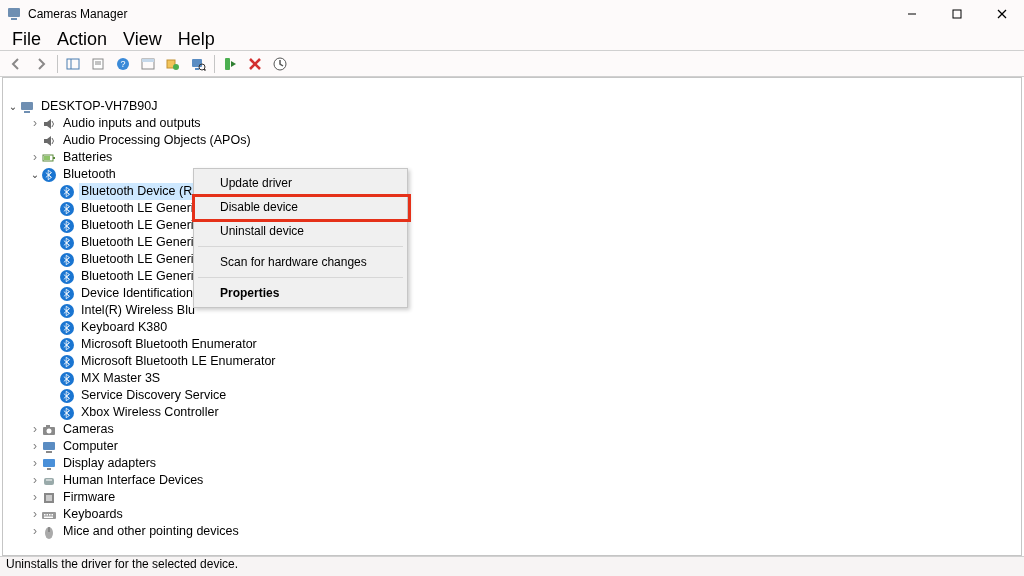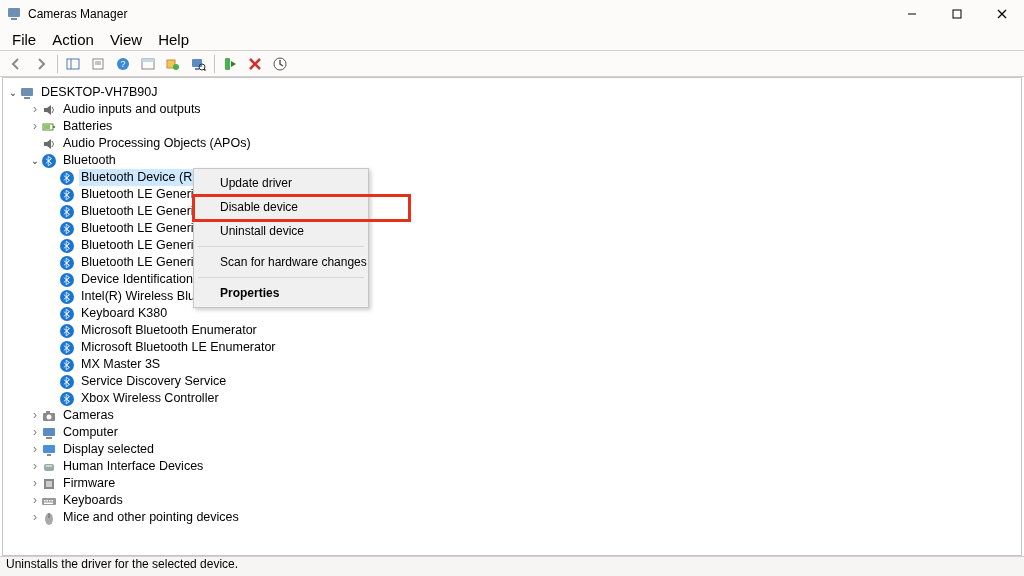--- a/index.html
+++ b/index.html
@@ -7,34 +7,34 @@
   body { display: flex; flex-direction: column; font-size: 12px; color: #000; }
 
   
   .titlebar { height: 28px; display: flex; align-items: center; padding: 0 0 0 6px; background: #fdfafa; }
   .titlebar .app-icon { width: 16px; height: 16px; margin-right: 6px; display:inline-flex; align-items:center; justify-content:center;}
   .titlebar .title { font-size: 12px; }
   .titlebar .spacer { flex: 1; }
   .winbtn { width: 45px; height: 28px; display: flex; align-items: center; justify-content: center; font-size: 14px; cursor: default; }
 
   
-  .menubar { height: 22px; display: flex; align-items: center; padding: 0 4px; background: #fdfafa; font-size: 15px;}
+  .menubar { height: 22px; display: flex; align-items: center; padding: 0 4px; background: #fdfafa; font-size: 18px;}
   .menubar .menu-item { padding: 2px 8px; cursor: default; }
 
   .menubar-border { height: 1px; background: #d0d0d0; }
 
   
   .toolbar { height: 26px; display: flex; align-items: center; padding: 2px 4px; background: #fdfafa; gap: 0; border-bottom: 1px solid #d0d0d0;}
   .tbtn { width: 24px; height: 22px; margin-right: 1px; display: flex; align-items: center; justify-content: center; border: 1px solid transparent; cursor: default;}
   .tsep { width: 1px; height: 18px; margin: 0 3px; background: #c5c5c5; }
   .tbtn.disabled { opacity: 0.45; }
   .tbtn svg { width: 16px; height: 16px; }
 
   
-  .tree-area { flex: 1; overflow: auto; border: 1px solid #c5c5c5; margin: 0 2px 0 2px; background: #fff; position: relative; padding-top: 6px;}
+  .tree-area { flex: 1; overflow: auto; border: 1px solid #c5c5c5; margin: 0 2px 0 2px; background: #fff; position: relative; padding-top: 20px;}
   .tree-row { display: flex; align-items: center; height: 17px; line-height: 17px; white-space: nowrap; font-size: 12.5px;}
   .tree-row .chevron { width: 12px; text-align: center; color: #5a5a5a; font-size: 10px; cursor: default; display:inline-flex; align-items:center; justify-content:center;}
   .tree-row .node-icon { width: 16px; height: 16px; margin-right: 4px; display: inline-flex; align-items:center; justify-content:center; }
   .tree-row .label { padding: 0 2px; }
   .tree-row.selected .label { background: #cde8ff; }
   .indent { display: inline-block; }
 
   
   .context-menu { position: absolute; background: #f0f0f0; border: 1px solid #c6c6c6; box-shadow: 2px 2px 4px rgba(0,0,0,0.2); padding: 2px; font-size: 12px; z-index: 10;}
   .context-menu .cm-item { padding: 5px 24px 5px 24px; white-space: nowrap; cursor: default;}
@@ -176,43 +176,43 @@
       <span class="node-icon">
         <svg viewBox="0 0 16 16">
           <path d="M3 6 H6 L10 3 V13 L6 10 H3 Z" fill="#6a6a6a"></path>
           <path d="M11 5 Q14 8 11 11" fill="none" stroke="#6a6a6a"></path>
         </svg>
       </span>
       <span class="label">Audio inputs and outputs</span>
     </div>
     <div class="tree-row">
       <span class="indent" style="width:26px"></span>
+      <span class="chevron" style="visibility:hidden">·</span>
+      <span class="node-icon">
+        <svg viewBox="0 0 16 16">
+          <path d="M3 6 H6 L10 3 V13 L6 10 H3 Z" fill="#6a6a6a"></path>
+          <path d="M11 5 Q14 8 11 11" fill="none" stroke="#6a6a6a"></path>
+        </svg>
+      </span>
+      <span class="label">Audio Processing Objects (APOs)</span>
+    </div>
+    <div class="tree-row">
+      <span class="indent" style="width:26px"></span>
       <span class="chevron chev-closed"></span>
       <span class="node-icon">
         <svg viewBox="0 0 16 16">
           <rect x="2" y="5" width="10" height="6" fill="none" stroke="#5a8a3a"></rect>
           <rect x="12" y="7" width="2" height="2" fill="#5a8a3a"></rect>
           <rect x="3" y="6" width="6" height="4" fill="#8fc46a"></rect>
         </svg>
       </span>
       <span class="label">Batteries</span>
     </div>
     <div class="tree-row">
       <span class="indent" style="width:26px"></span>
-      <span class="chevron" style="visibility:hidden">·</span>
-      <span class="node-icon">
-        <svg viewBox="0 0 16 16">
-          <path d="M3 6 H6 L10 3 V13 L6 10 H3 Z" fill="#6a6a6a"></path>
-          <path d="M11 5 Q14 8 11 11" fill="none" stroke="#6a6a6a"></path>
-        </svg>
-      </span>
-      <span class="label">Audio Processing Objects (APOs)</span>
-    </div>
-    <div class="tree-row">
-      <span class="indent" style="width:26px"></span>
       <span class="chevron chev-open"></span>
       <span class="node-icon">
         <svg viewBox="0 0 16 16">
           <circle cx="8" cy="8" r="7" fill="#1a75d1"></circle>
           <path d="M7 3 L11 6 L7 9 L11 12 L7 15 M7 3 V15 M4 6 L11 12 M4 12 L11 6" fill="none" stroke="#fff" stroke-width="1" transform="scale(0.8) translate(2,1)"></path>
         </svg>
       </span>
       <span class="label">Bluetooth</span>
     </div>
     <div class="tree-row selected">
@@ -394,21 +394,21 @@
     </div>
     <div class="tree-row">
       <span class="indent" style="width:26px"></span>
       <span class="chevron chev-closed"></span>
       <span class="node-icon">
         <svg viewBox="0 0 16 16">
           <rect x="2" y="3" width="12" height="8" fill="#4a90d9" rx="1"></rect>
           <rect x="6" y="12" width="4" height="2" fill="#888"></rect>
         </svg>
       </span>
-      <span class="label">Display selected</span>
+      <span class="label">Display adapters</span>
     </div>
     <div class="tree-row">
       <span class="indent" style="width:26px"></span>
       <span class="chevron chev-closed"></span>
       <span class="node-icon">
         <svg viewBox="0 0 16 16">
           <rect x="3" y="5" width="10" height="7" fill="#9aa" rx="2"></rect>
           <line x1="5" y1="7" x2="11" y2="7" stroke="#fff"></line>
         </svg>
       </span>
@@ -444,21 +444,21 @@
       <span class="indent" style="width:26px"></span>
       <span class="chevron chev-closed"></span>
       <span class="node-icon">
         <svg viewBox="0 0 16 16">
           <ellipse cx="8" cy="9" rx="4" ry="6" fill="#aaa"></ellipse>
           <line x1="8" y1="3" x2="8" y2="8" stroke="#666"></line>
         </svg>
       </span>
       <span class="label">Mice and other pointing devices</span>
     </div>
-    <div class="context-menu" style="left: 190px; top: 90px; width: 176px;">
+    <div class="context-menu" style="left: 190px; top: 90px; width: 215px;">
       <div class="cm-item">Update driver</div>
       <div class="cm-item">Disable device</div>
       <div class="cm-item">Uninstall device</div>
       <div class="cm-sep"></div>
       <div class="cm-item">Scan for hardware changes</div>
       <div class="cm-sep"></div>
       <div class="cm-item bold">Properties</div>
     </div>
     <div class="highlight-box" style="left: 189px; top: 116px; width: 219px; height: 28px;"></div>
   </div>

